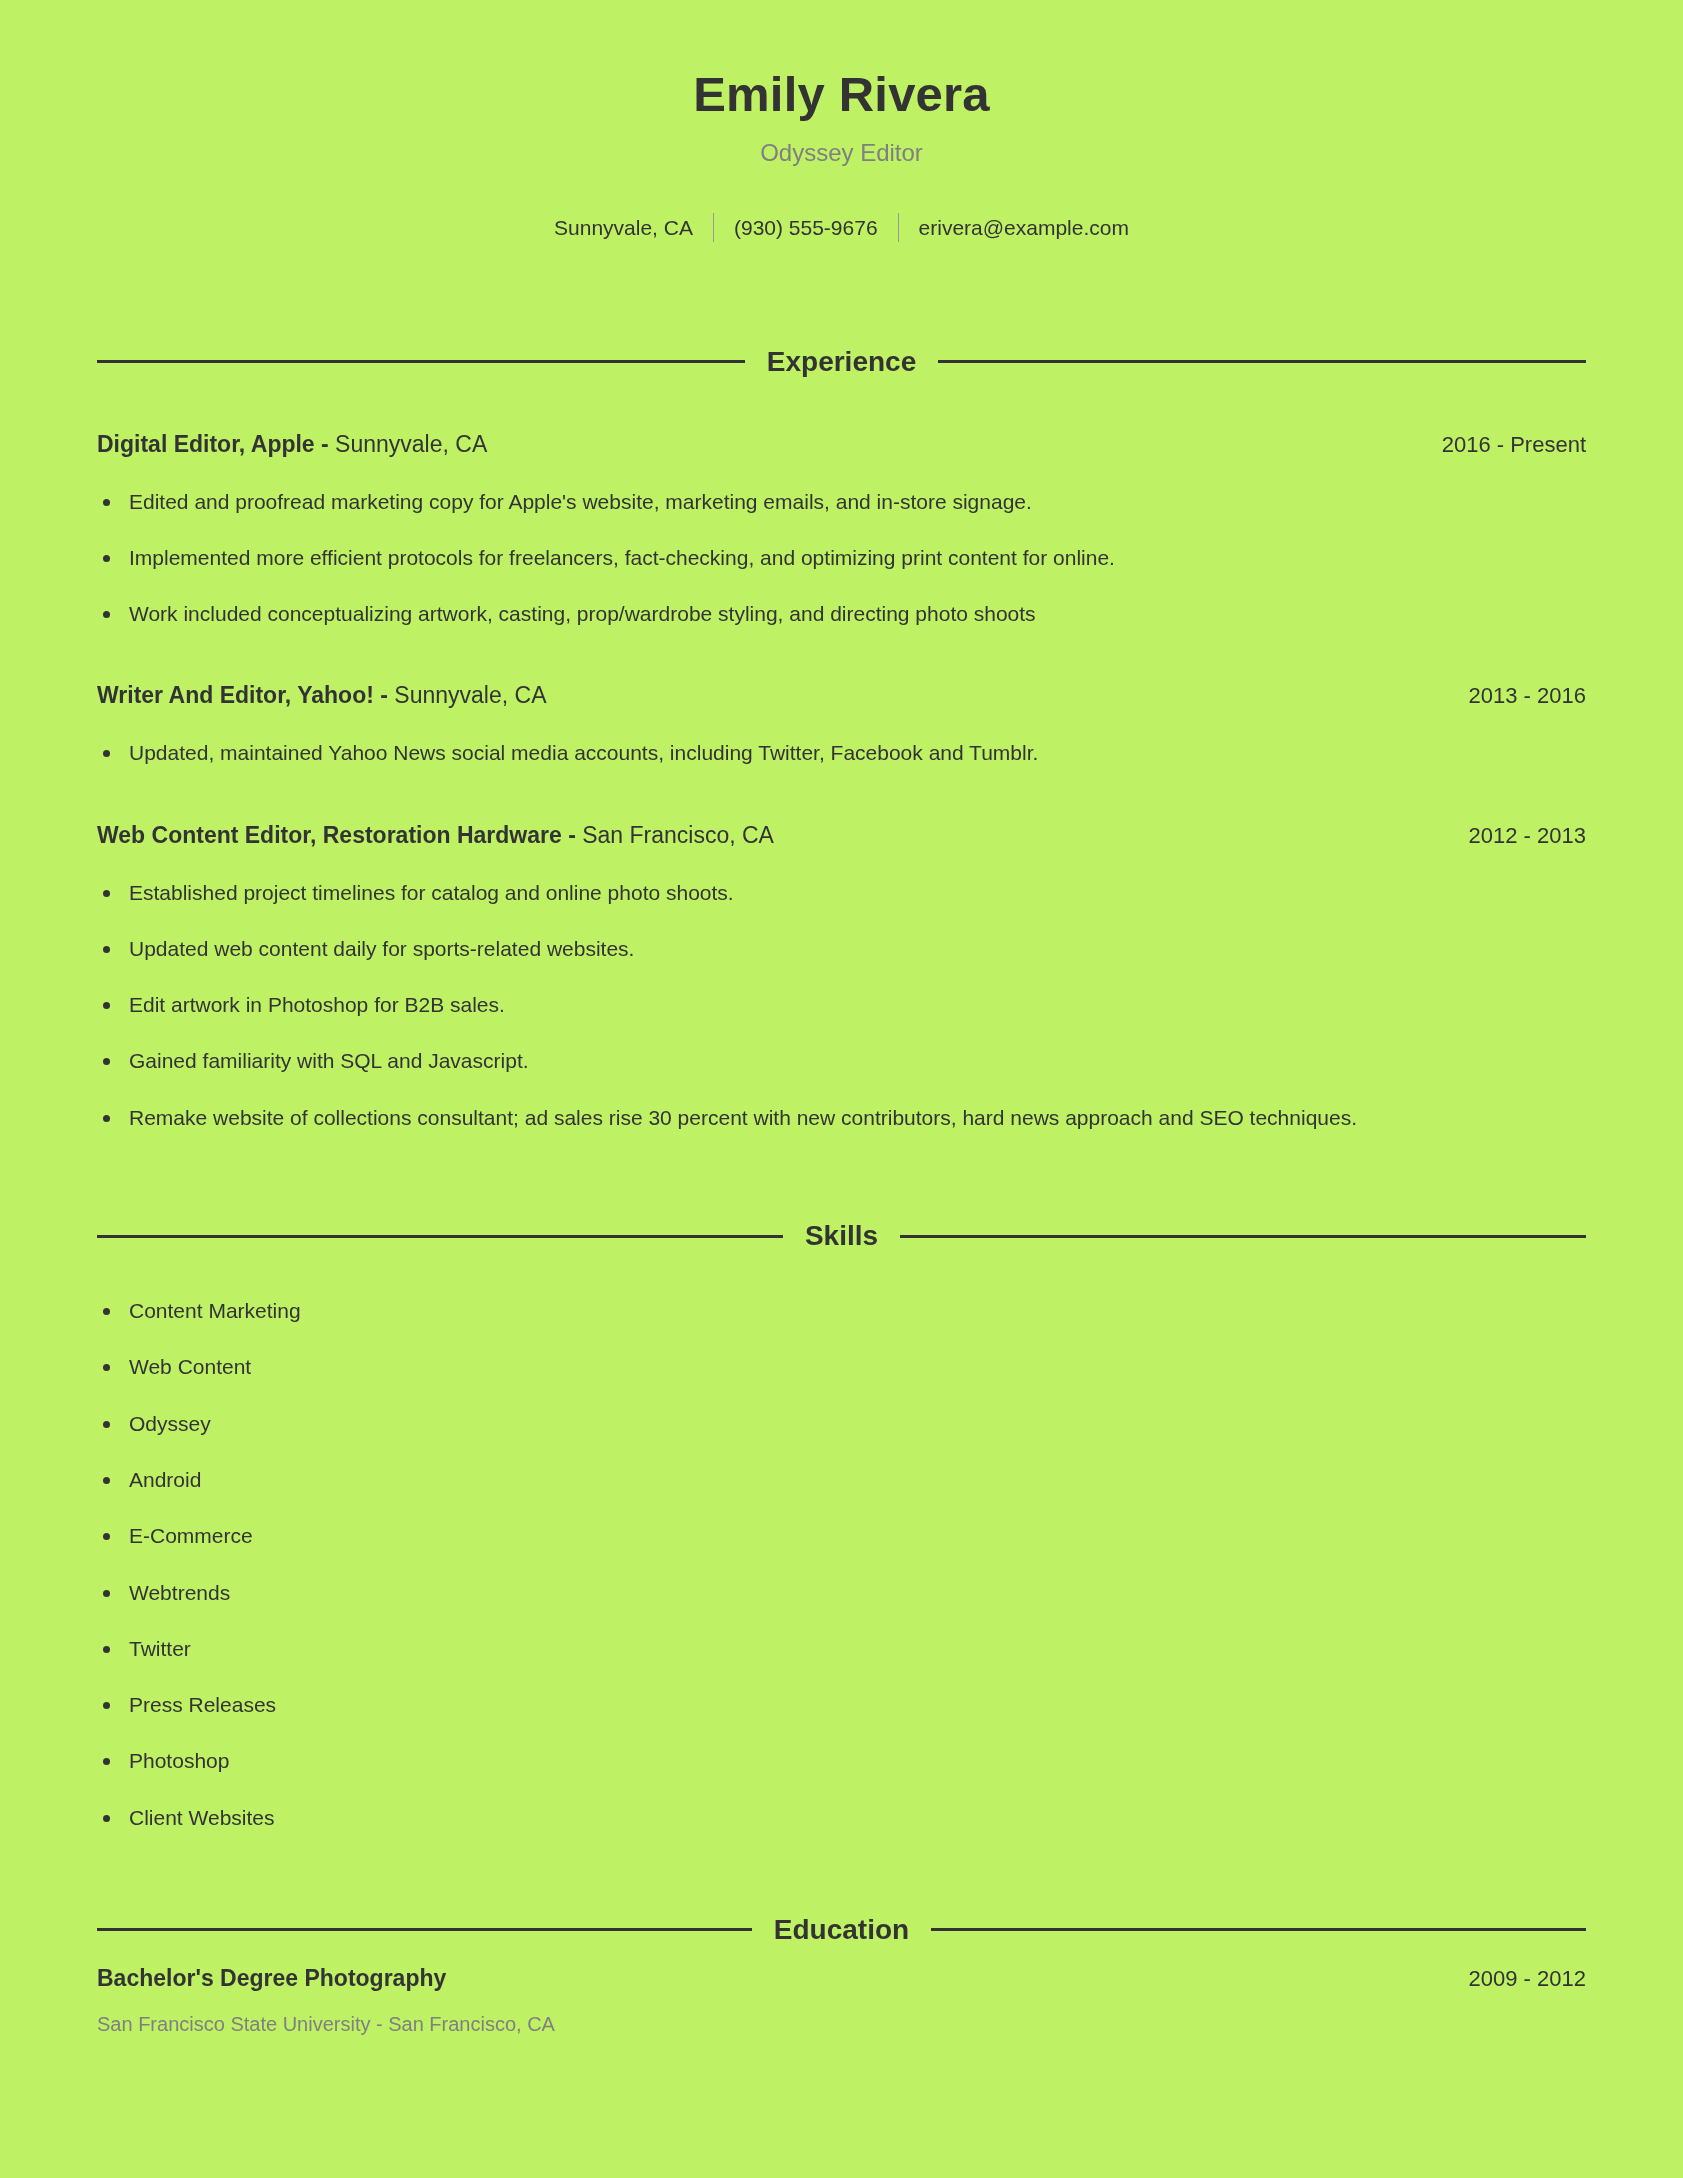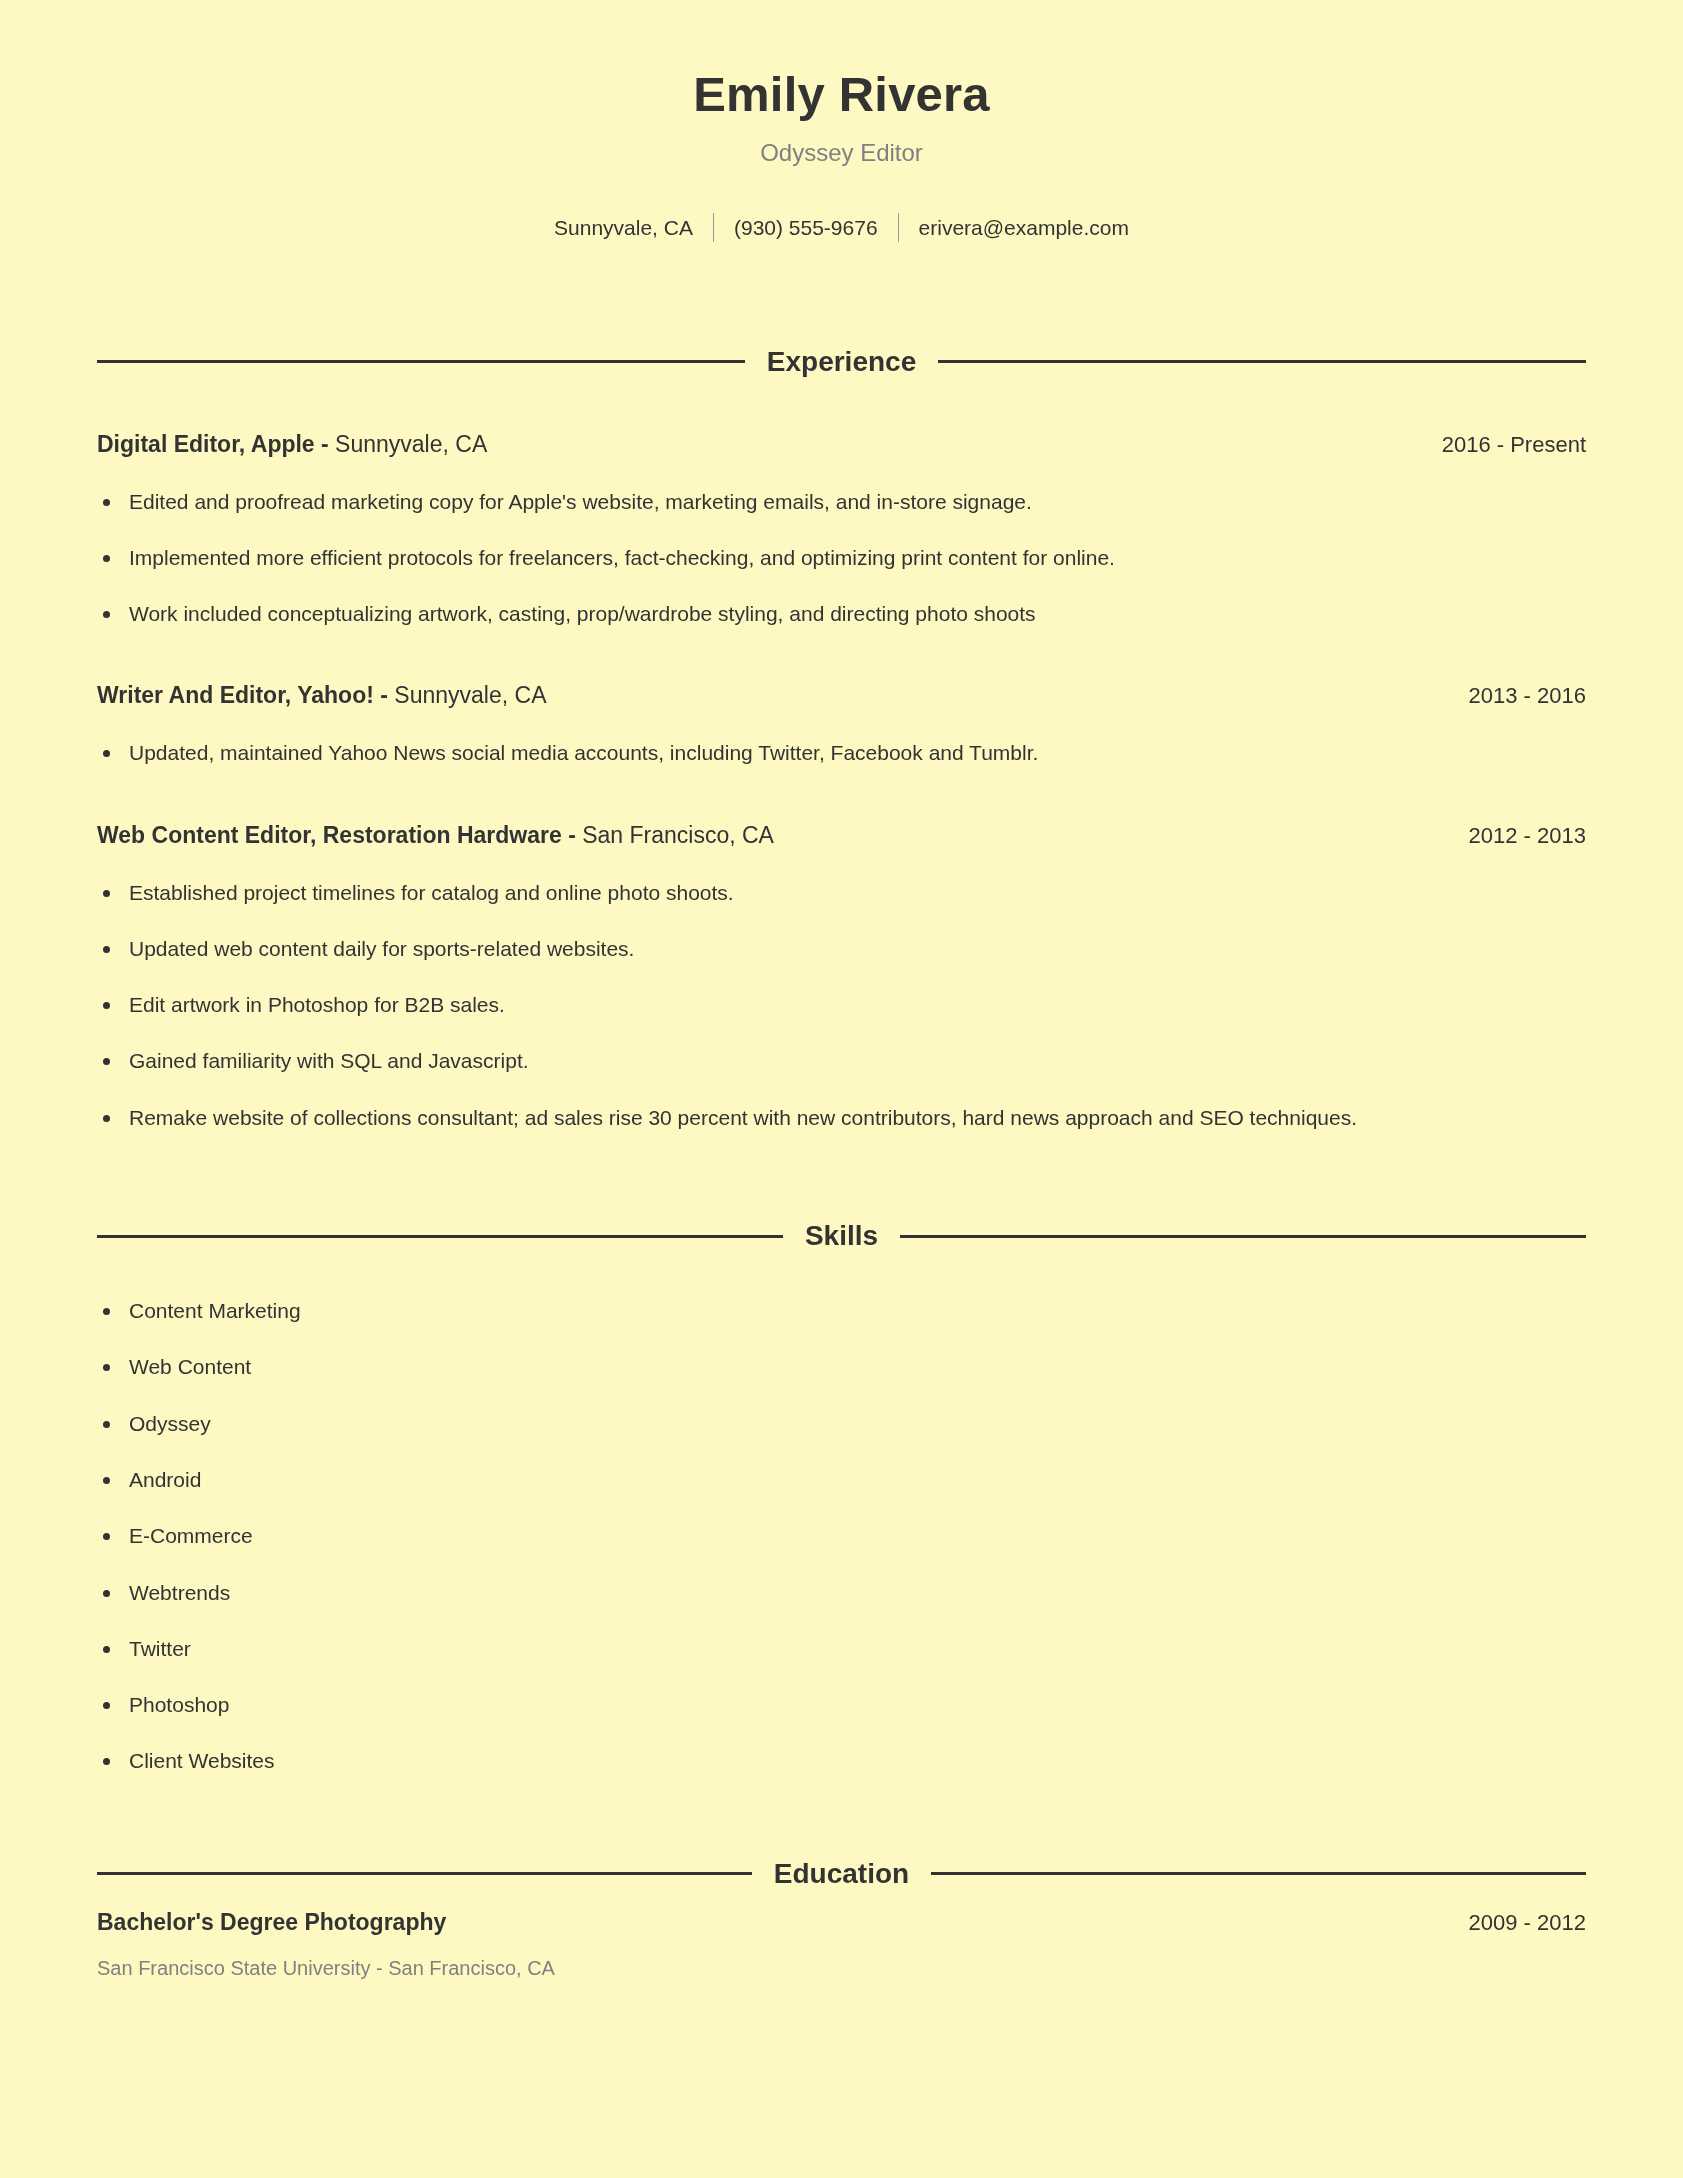--- a/index.html
+++ b/index.html
@@ -13,21 +13,21 @@
     height: 2178px;
     font-family: "Liberation Sans", sans-serif;
     color: #333333;
     -webkit-font-smoothing: antialiased;
   }
 
   .page {
     position: relative;
     width: 1683px;
     height: 2178px;
-    background: #fef9c3;
+    background: #bef264;
     padding: 0 97px;
   }
 
   
   .header {
     padding-top: 67px;
     text-align: center;
   }
   .name {
     font-size: 49px;
@@ -249,20 +249,21 @@
           <li>Web Content</li>
           <li>Odyssey</li>
           <li>Android</li>
           <li>E-Commerce</li>
         </ul>
       </div>
       <div class="skills-col">
         <ul class="bullets">
           <li>Webtrends</li>
           <li>Twitter</li>
+          <li>Press Releases</li>
           <li>Photoshop</li>
           <li>Client Websites</li>
         </ul>
       </div>
     </div>
   </div>
 
   <div class="section" id="education-section">
     <div class="section-head">
       <div class="section-rule"></div>

